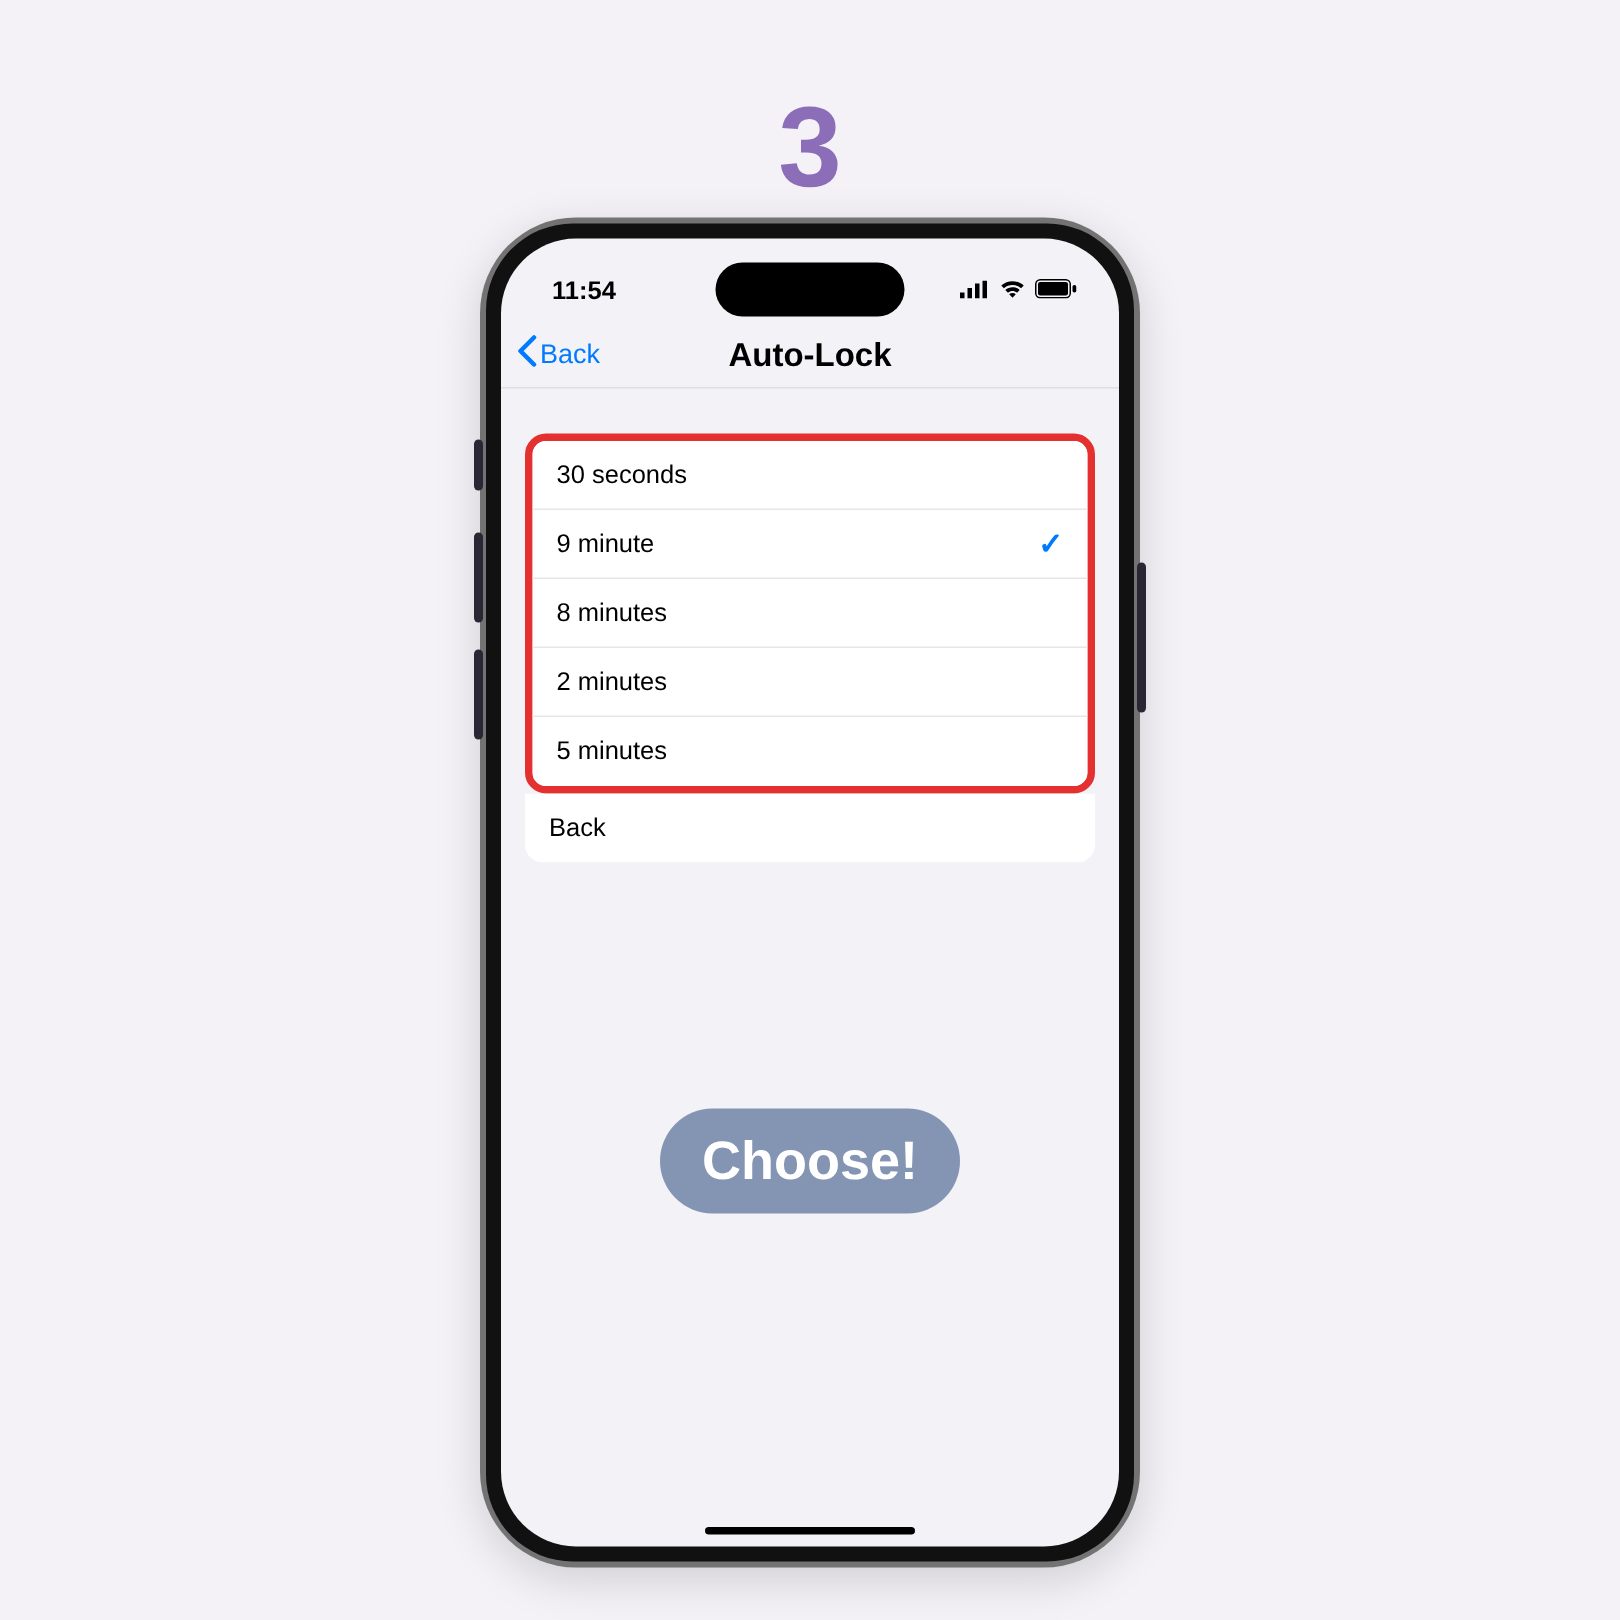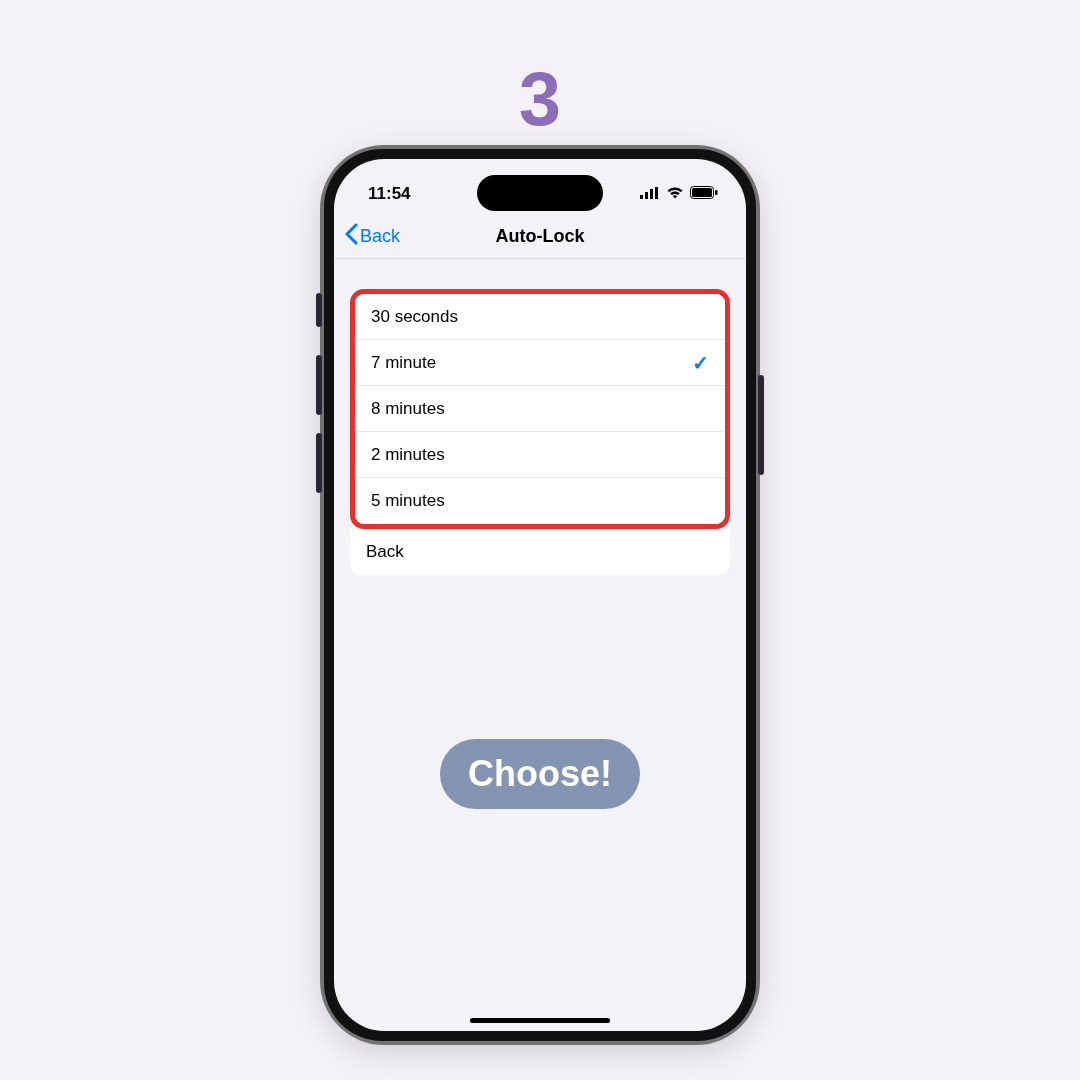--- a/index.html
+++ b/index.html
@@ -94,21 +94,21 @@
     .nav-back {
       position: absolute;
       left: 10px;
       display: flex;
       align-items: center;
       color: #007aff;
       font-size: 18px;
       gap: 2px;
       justify-content: space-between;
     }
-    .nav-title { font-size: 18px; font-weight: 600; color: #000; }
+    .nav-title { font-size: 22px; font-weight: 600; color: #000; }
 
     .content {
       position: absolute;
       top: 100px; left: 0; right: 0; bottom: 0;
       padding: 30px 16px 0 16px;
     }
     .highlight-box {
       border: 5px solid #e53030;
       border-radius: 14px;
       overflow: hidden;
@@ -211,21 +211,21 @@
       </div>
       <span class="nav-title">Auto-Lock</span>
     </div>
 
     <div class="content">
       <div class="highlight-box" id="hl-list">
           <div class="row">
             <span>30 seconds</span>
           </div>
           <div class="row">
-            <span>7 minute</span>
+            <span>9 minute</span>
             <span class="check">✓</span>
           </div>
           <div class="row">
             <span>8 minutes</span>
           </div>
           <div class="row">
             <span>2 minutes</span>
           </div>
           <div class="row">
             <span>5 minutes</span>

